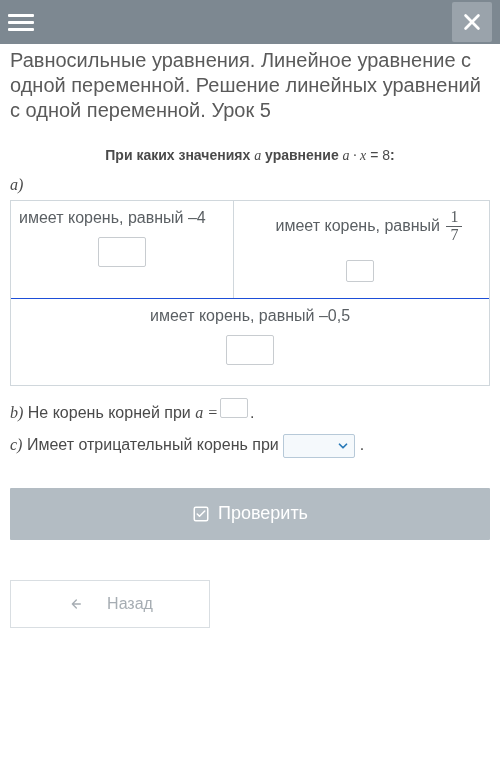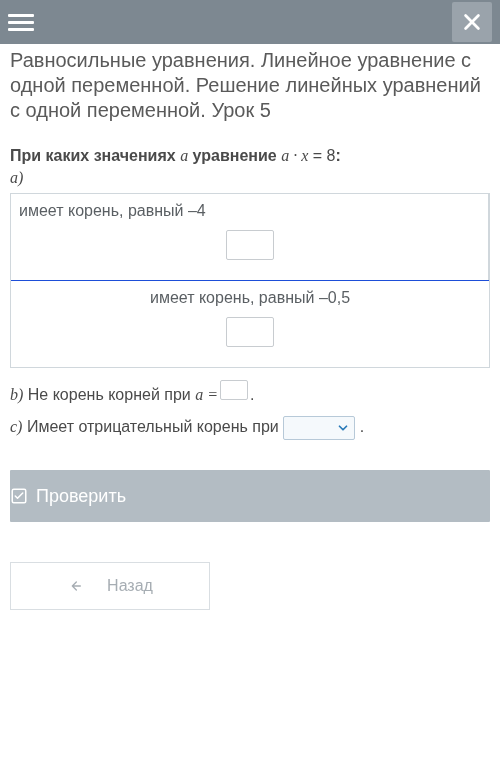--- a/index.html
+++ b/index.html
@@ -43,22 +43,23 @@
 }
 .close-box svg { width: 22px; height: 22px; }
 .content { padding: 4px 10px 0 10px; }
 .title {
   font-size: 20px;
   color: #5a5a5a;
   line-height: 1.25;
   margin-bottom: 24px;
 }
 .question-stem {
-  font-size: 16px;
-  margin-bottom: 4px;
+  font-size: 14px;
+  margin-bottom: 12px;
+  text-align: center;
 }
 .question-stem strong { font-weight: 700; }
 .math-i { font-style: italic; font-family: "Times New Roman", serif; }
 .part-label {
   font-style: italic;
   font-family: "Times New Roman", serif;
   margin-bottom: 6px;
   font-size: 16px;
 }
 .grid-a {
@@ -128,20 +129,21 @@
   vertical-align: middle;
 }
 .select-box svg { width: 14px; height: 14px; }
 .check-btn {
   margin: 30px 10px 0 10px;
   background: #b3bcc3;
   color: #fff;
   height: 52px;
   display: flex;
   align-items: center;
+  justify-content: center;
   gap: 8px;
   font-size: 18px;
   border-radius: 1px;
   cursor: pointer;
 }
 .check-btn svg { width: 18px; height: 18px; }
 .back-btn {
   margin: 40px 10px 0 10px;
   width: 200px;
   height: 48px;
@@ -182,20 +184,28 @@
     <span class="math-i">a · x</span> = <span>8</span><strong>:</strong>
   </div>
 
   <div class="part-label">a)</div>
 
   <div class="grid-a">
     <div class="grid-row">
       <div class="cell cell-left">
         <div>имеет корень, равный –4</div>
         <div class="input-center"><span class="tiny-box"></span></div>
+      </div>
+      <div class="cell cell-right">
+        <span>имеет корень, равный</span>
+        <span class="frac">
+          <div class="num">1</div>
+          <div class="den">7</div>
+        </span>
+        <div class="input-center-r"><span class="tiny-box-sm"></span></div>
       </div>
     </div>
     <div class="grid-row">
       <div class="cell cell-wide">
         <div>имеет корень, равный –0,5</div>
         <div class="input-center"><span class="tiny-box"></span></div>
       </div>
     </div>
   </div>
 

